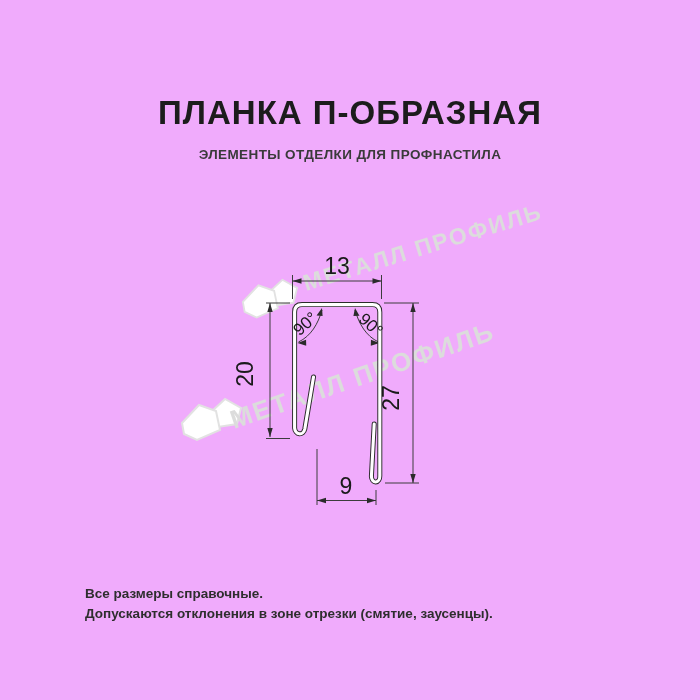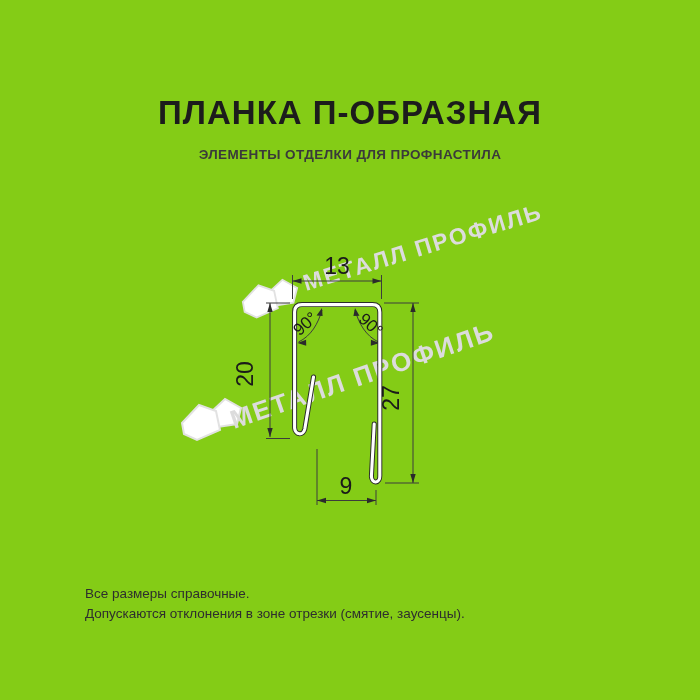--- a/index.html
+++ b/index.html
@@ -1,19 +1,19 @@
 <!DOCTYPE html>
 <html><head>
 <meta charset="utf-8">
 <style>
   html,body{margin:0;padding:0;background:#fff;}
   .page{
     position:relative;
     width:700px;height:700px;
-    background:#84cc16;
+    background:#f0abfc;
     font-family:"Liberation Sans", sans-serif;
     overflow:hidden;
   }
   .title-block{
     position:absolute;left:0;top:96px;width:700px;
     text-align:center;
   }
   .title-line{
     font-size:33px;
     font-weight:800;
@@ -27,20 +27,21 @@
     font-size:13.5px;
     font-weight:700;
     letter-spacing:0.4px;
     color:#3a3a3a;
   }
   .footer-block{
     position:absolute;left:85px;top:584px;
     font-size:13.5px;
     color:#2e2e2e;
     line-height:19.5px;
+    font-weight:bold;
   }
   svg text.dim{
     font-family:"Liberation Sans", sans-serif;
     font-size:23px;
     fill:#1a1a1a;
   }
   svg text.angle{
     font-family:"Liberation Sans", sans-serif;
     font-size:17px;
     fill:#1a1a1a;

